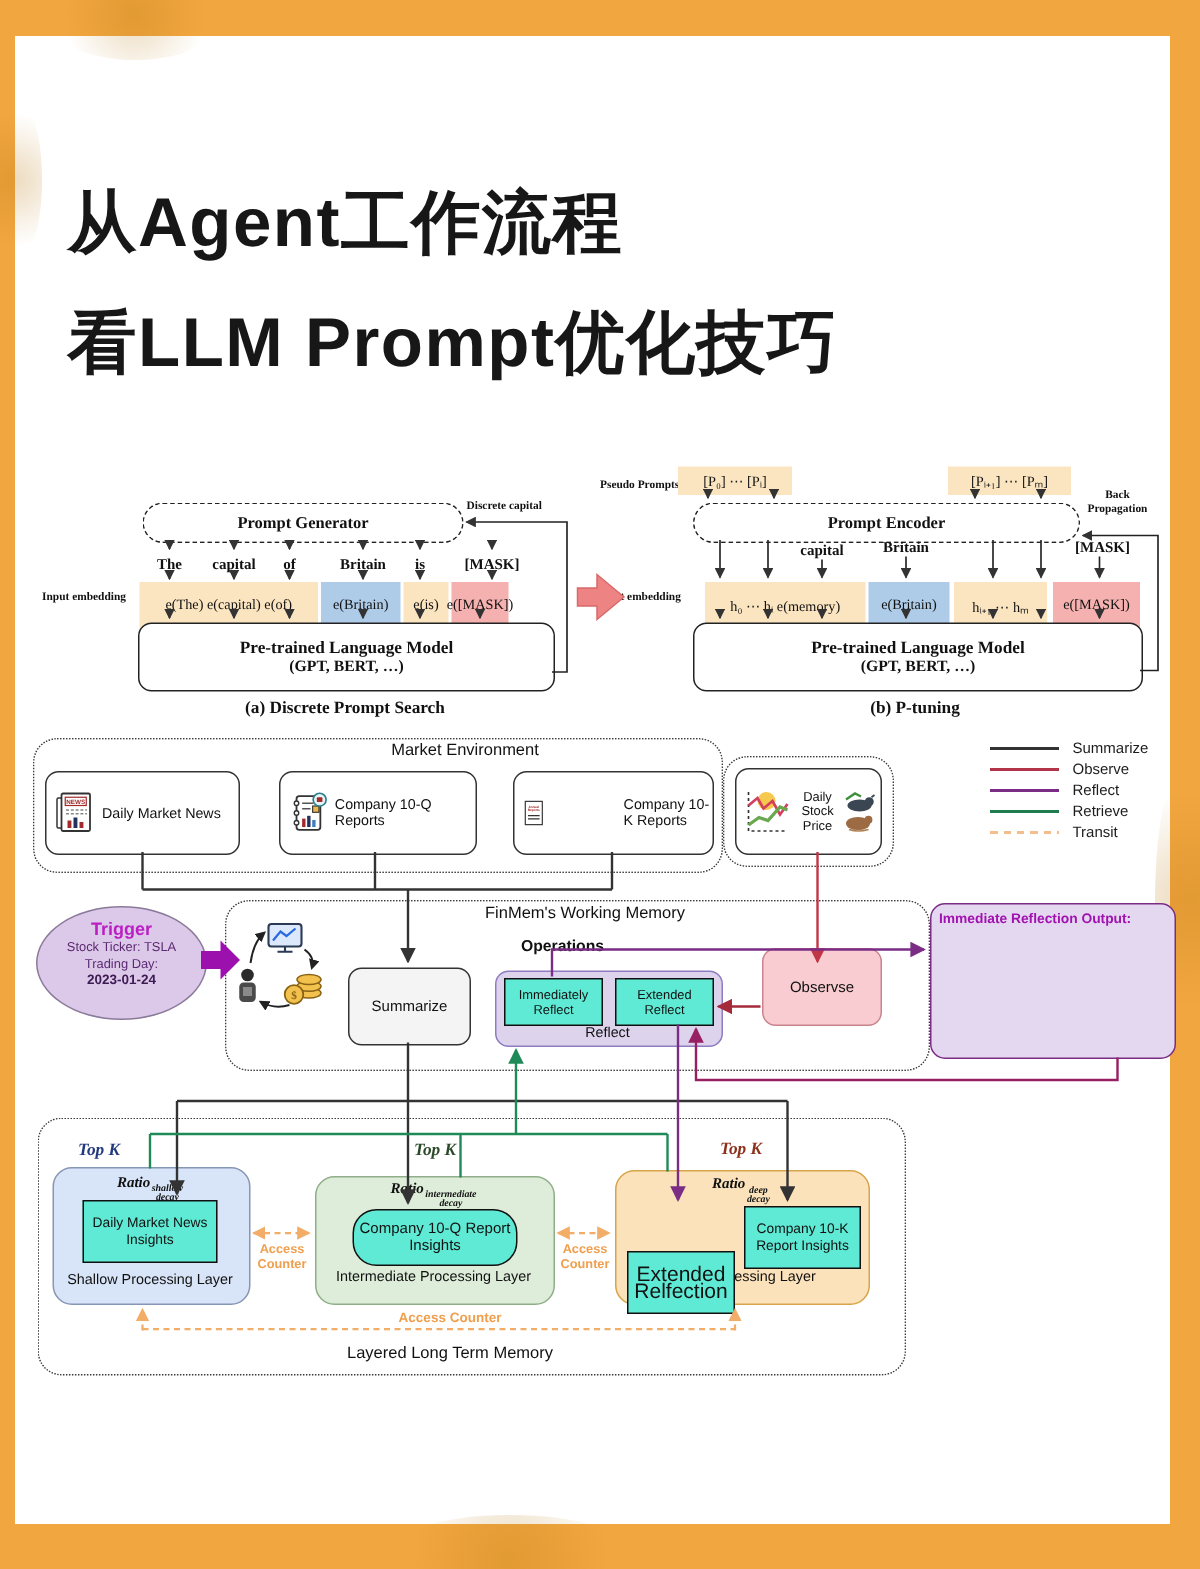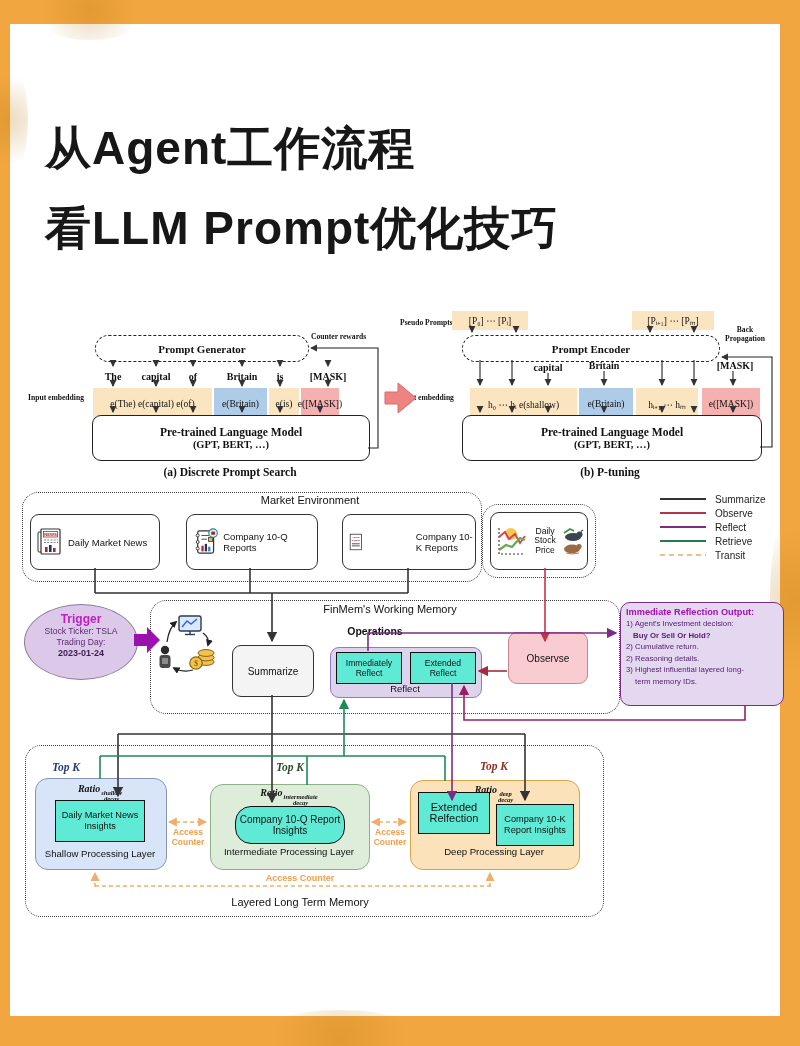--- a/index.html
+++ b/index.html
@@ -48,21 +48,21 @@
 <div class="abs deco" style="left:-12px;top:60px;width:40px;height:120px;"></div>
 <div class="abs deco" style="left:250px;top:1010px;width:180px;height:60px;"></div>
 <div class="abs deco" style="left:770px;top:500px;width:50px;height:200px;"></div>
 
 <div class="abs title-line" style="top:118px;">从Agent工作流程</div>
 <div class="abs title-line" style="top:198px;">看LLM Prompt优化技巧</div>
 
 <div class="abs dashcap" style="left:95px;top:335px;width:212px;height:25px;">
   <span>Prompt Generator</span>
 </div>
-<div class="abs smallcap" style="left:311px;top:332px;width:64px;">Counter rewards</div>
+<div class="abs smallcap" style="left:311px;top:332px;width:64px;">Discrete capital</div>
 <div class="abs word ctr" style="left:98px;top:371px;width:30px;">The</div>
 <div class="abs word ctr" style="left:136px;top:371px;width:40px;">capital</div>
 <div class="abs word ctr" style="left:181px;top:371px;width:24px;">of</div>
 <div class="abs word ctr" style="left:222px;top:371px;width:40px;">Britain</div>
 <div class="abs word ctr" style="left:268px;top:371px;width:24px;">is</div>
 <div class="abs word ctr" style="left:305px;top:371px;width:46px;">[MASK]</div>
 <div class="abs smallcap ctr" style="left:24px;top:393px;width:64px;">Input embedding</div>
 <div class="abs chip or" style="left:93px;top:388px;width:119px;">e(The)  e(capital)  e(of)</div>
 <div class="abs chip bl" style="left:214px;top:388px;width:53px;">e(Britain)</div>
 <div class="abs chip or" style="left:269px;top:388px;width:30px;">e(is)</div>
@@ -80,21 +80,21 @@
   <div>Back</div>
   <div>Propagation</div>
 </div>
 <div class="abs dashcap" style="left:462px;top:335px;width:256px;height:25px;">
   <span>Prompt Encoder</span>
 </div>
 <div class="abs word ctr" style="left:518px;top:362px;width:60px;">capital</div>
 <div class="abs word ctr" style="left:574px;top:360px;width:60px;">Britain</div>
 <div class="abs word ctr" style="left:705px;top:360px;width:60px;">[MASK]</div>
 <div class="abs smallcap" style="left:398px;top:393px;width:64px;">Input embedding</div>
-<div class="abs chip or" style="left:470px;top:388px;width:107px;">h₀ ⋯ hᵢ  e(shallow)</div>
+<div class="abs chip or" style="left:470px;top:388px;width:107px;">h₀ ⋯ hᵢ  e(memory)</div>
 <div class="abs chip bl" style="left:579px;top:388px;width:54px;">e(Britain)</div>
 <div class="abs chip or" style="left:636px;top:388px;width:62px;">hᵢ₊₁ ⋯ hₘ</div>
 <div class="abs chip rd" style="left:702px;top:388px;width:58px;">e([MASK])</div>
 <div class="abs plm" style="left:462px;top:415px;width:298px;height:44px;">
   <span class="l1">Pre-trained Language Model</span>
   <span class="l2">(GPT, BERT, …)</span>
 </div>
 <div class="abs figcap ctr" style="left:520px;top:466px;width:180px;">(b) P-tuning</div>
 
 <div class="abs dotted" style="left:22px;top:492px;width:458px;height:88px;"></div>
@@ -237,28 +237,20 @@
   <div style="margin-top:7px;">
     <div style="font-size:12px;font-weight:800;color:#bb1fc4;">Trigger</div>
     <div style="font-size:8.6px;color:#5c2a72;line-height:11px;">Stock Ticker: TSLA</div>
     <div style="font-size:8.6px;color:#5c2a72;line-height:11px;">Trading Day:</div>
     <div style="font-size:9px;font-weight:700;color:#3c1a52;line-height:11px;">2023-01-24</div>
   </div>
 </div>
 
 <div class="abs z3" style="left:620px;top:602px;width:162px;height:102px;background:#e4d8f1;border:1.5px solid #7b2d86;border-radius:10px;">
   <div style="margin:4px 5px 0;font-size:9.2px;font-weight:800;color:#a112b0;">Immediate Reflection Output:</div>
-  <div style="margin:1px 5px 0;font-size:7.8px;color:#55206e;line-height:11.5px;">
-    <div>1) Agent's Investment decision:</div>
-    <div style="padding-left:7px;font-weight:700;">Buy Or Sell Or Hold?</div>
-    <div>2) Cumulative return.</div>
-    <div>2) Reasoning details.</div>
-    <div>3) Highest influential layered long-</div>
-    <div style="padding-left:9px;">term memory IDs.</div>
-  </div>
 </div>
 
 <div class="abs dotted" style="left:25px;top:745px;width:577px;height:170px;"></div>
 
 <div class="abs topk" style="left:52px;top:761px;color:#223a7d;">Top K</div>
 <div class="abs layer" style="left:35px;top:778px;width:130px;height:90px;background:#d8e5f8;border:1.5px solid #8696b5;"></div>
 <div class="abs ratio ctr" style="left:35px;top:783px;width:130px;"><span>Ratio</span><span class="stack">
       <span>shallow</span>
       <span>decay</span>
     </span></div>
@@ -277,21 +269,21 @@
   <span>Company 10-Q Report Insights</span>
 </div>
 <div class="abs ctr z3" style="left:205px;top:846px;width:168px;font-size:9.6px;">Intermediate Processing Layer</div>
 
 <div class="abs topk ctr" style="left:454px;top:760px;width:80px;color:#8c2f1b;">Top K</div>
 <div class="abs layer" style="left:410px;top:780px;width:168px;height:88px;background:#fbe2bb;border:1.5px solid #d8a449;"></div>
 <div class="abs ratio ctr" style="left:410px;top:784px;width:168px;"><span>Ratio</span><span class="stack">
       <span>deep</span>
       <span>decay</span>
     </span></div>
-<div class="abs innerbox" style="left:418px;top:792px;width:70px;height:40px;font-size:11px;line-height:11px;">
+<div class="abs innerbox" style="left:418px;top:834px;width:70px;height:40px;font-size:14px;line-height:11px;">
   <span>Extended Relfection</span>
 </div>
 <div class="abs innerbox" style="left:496px;top:804px;width:76px;height:40px;font-size:9.2px;line-height:11px;">
   <span>Company 10-K Report  Insights</span>
 </div>
 <div class="abs ctr z3" style="left:414px;top:846px;width:160px;font-size:9.6px;">Deep Processing Layer</div>
 
 <div class="abs acl" style="left:160px;top:828px;width:56px;">Access Counter</div>
 <div class="abs acl" style="left:362px;top:828px;width:56px;">Access Counter</div>
 <div class="abs acl" style="left:230px;top:874px;width:140px;font-size:9px;">Access Counter</div>

